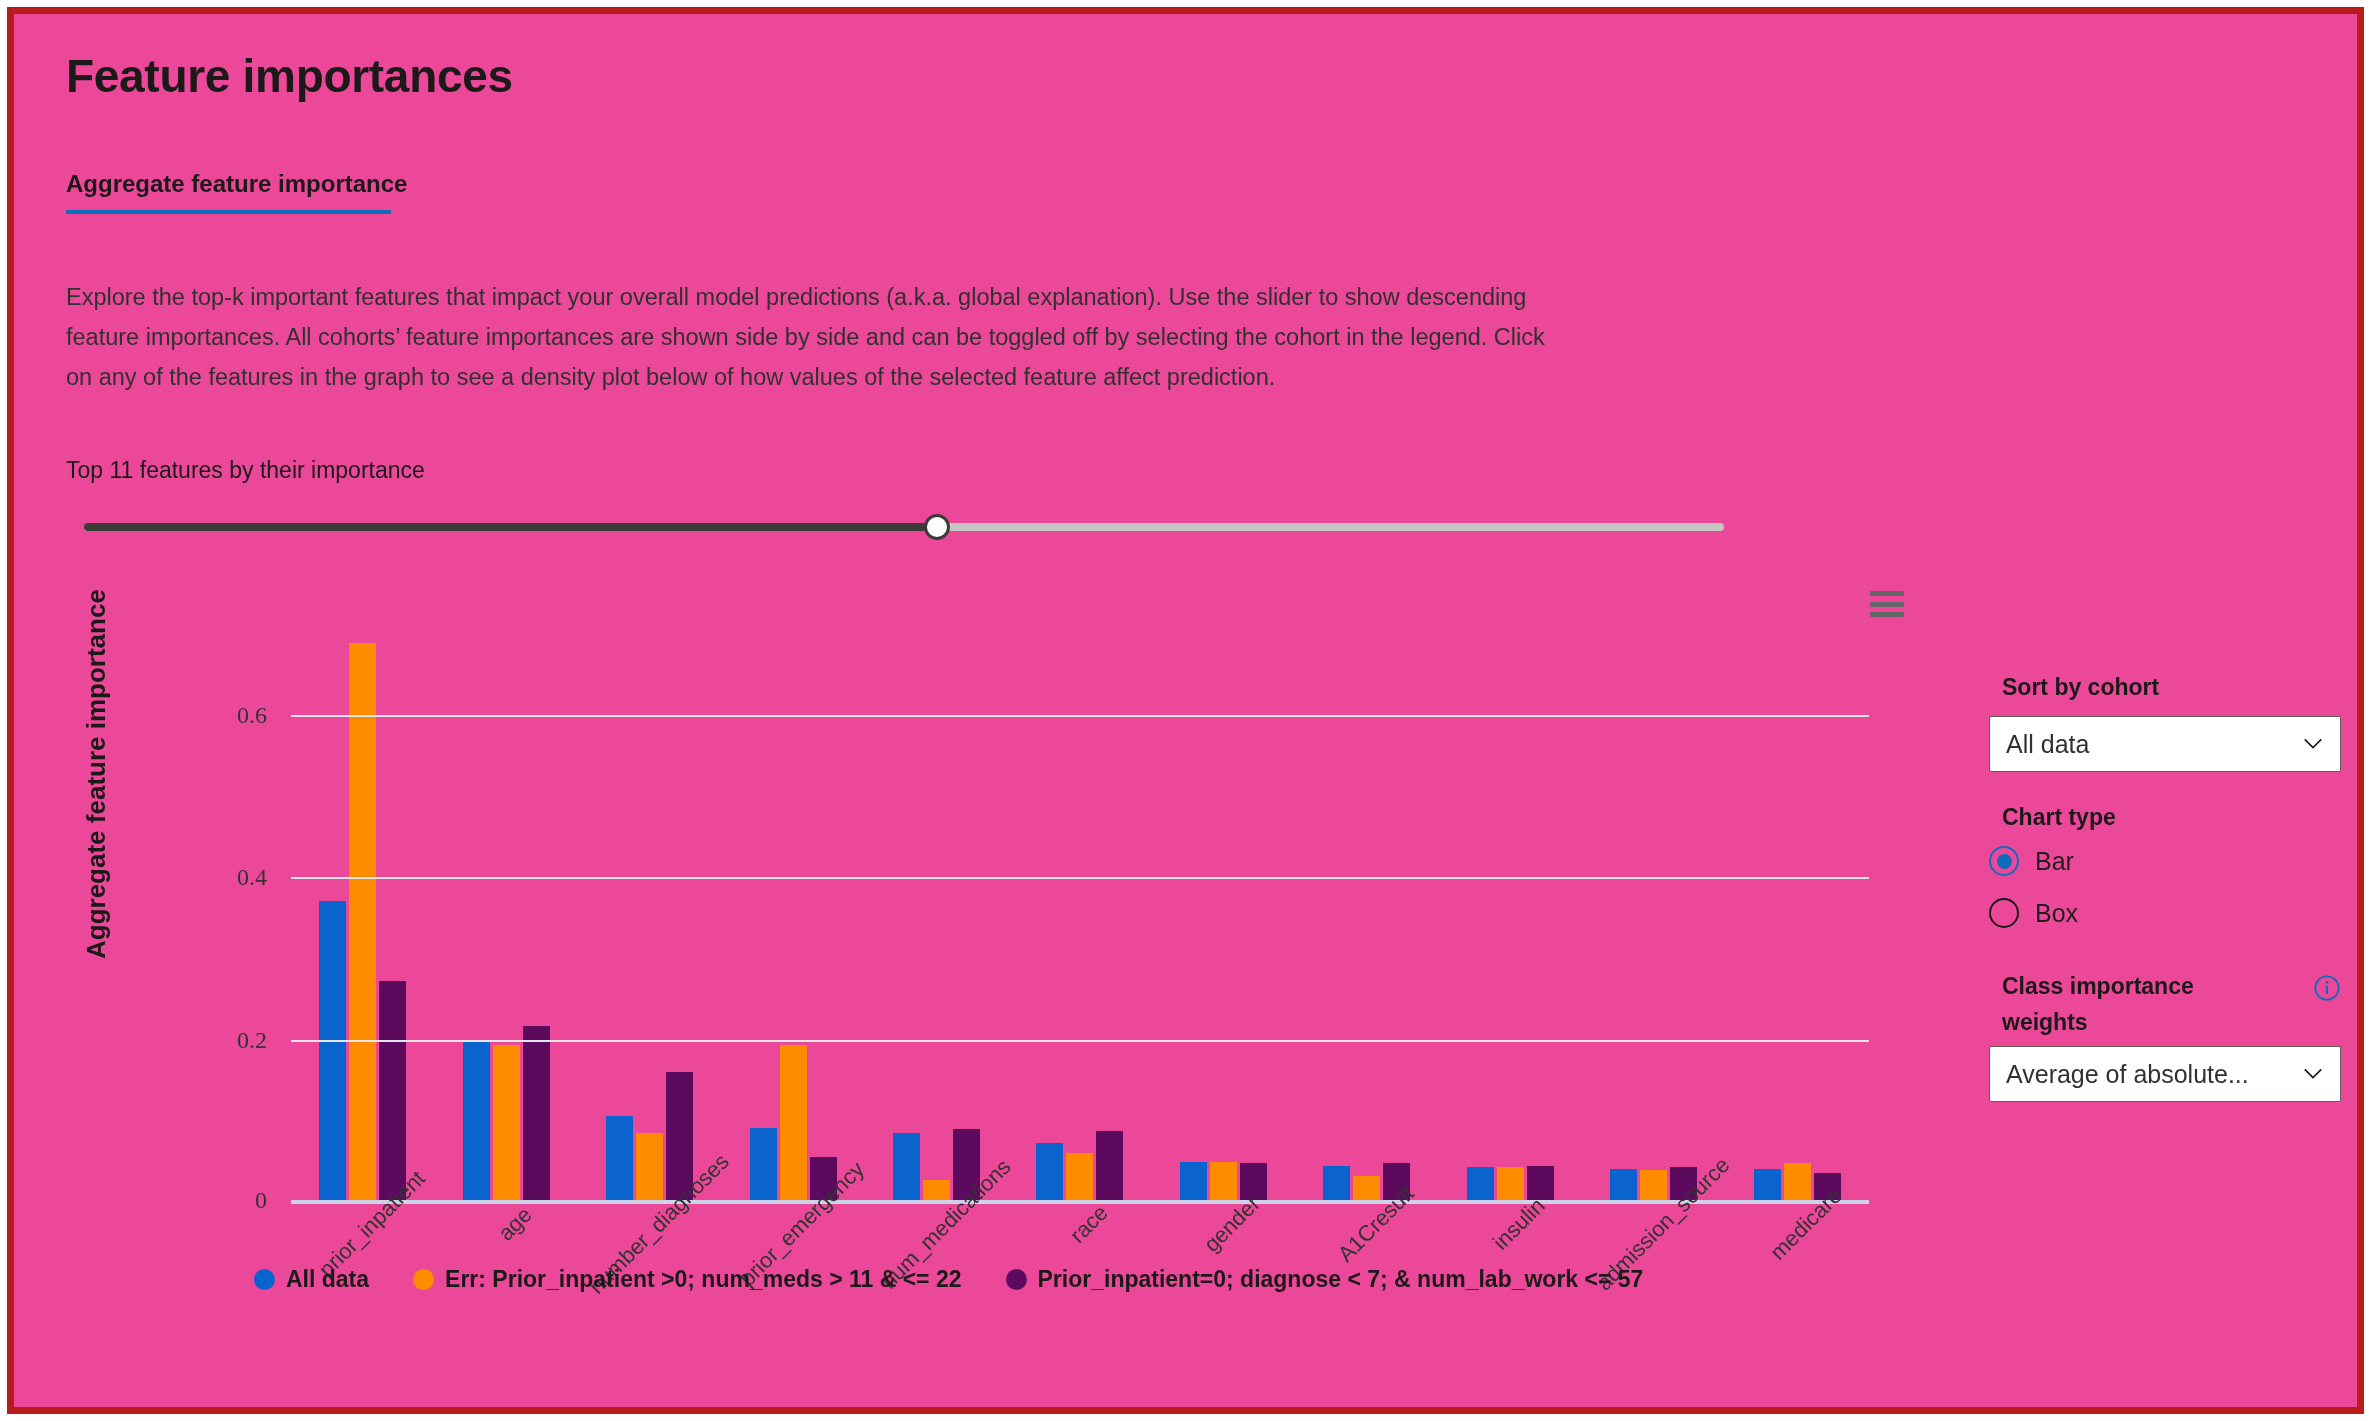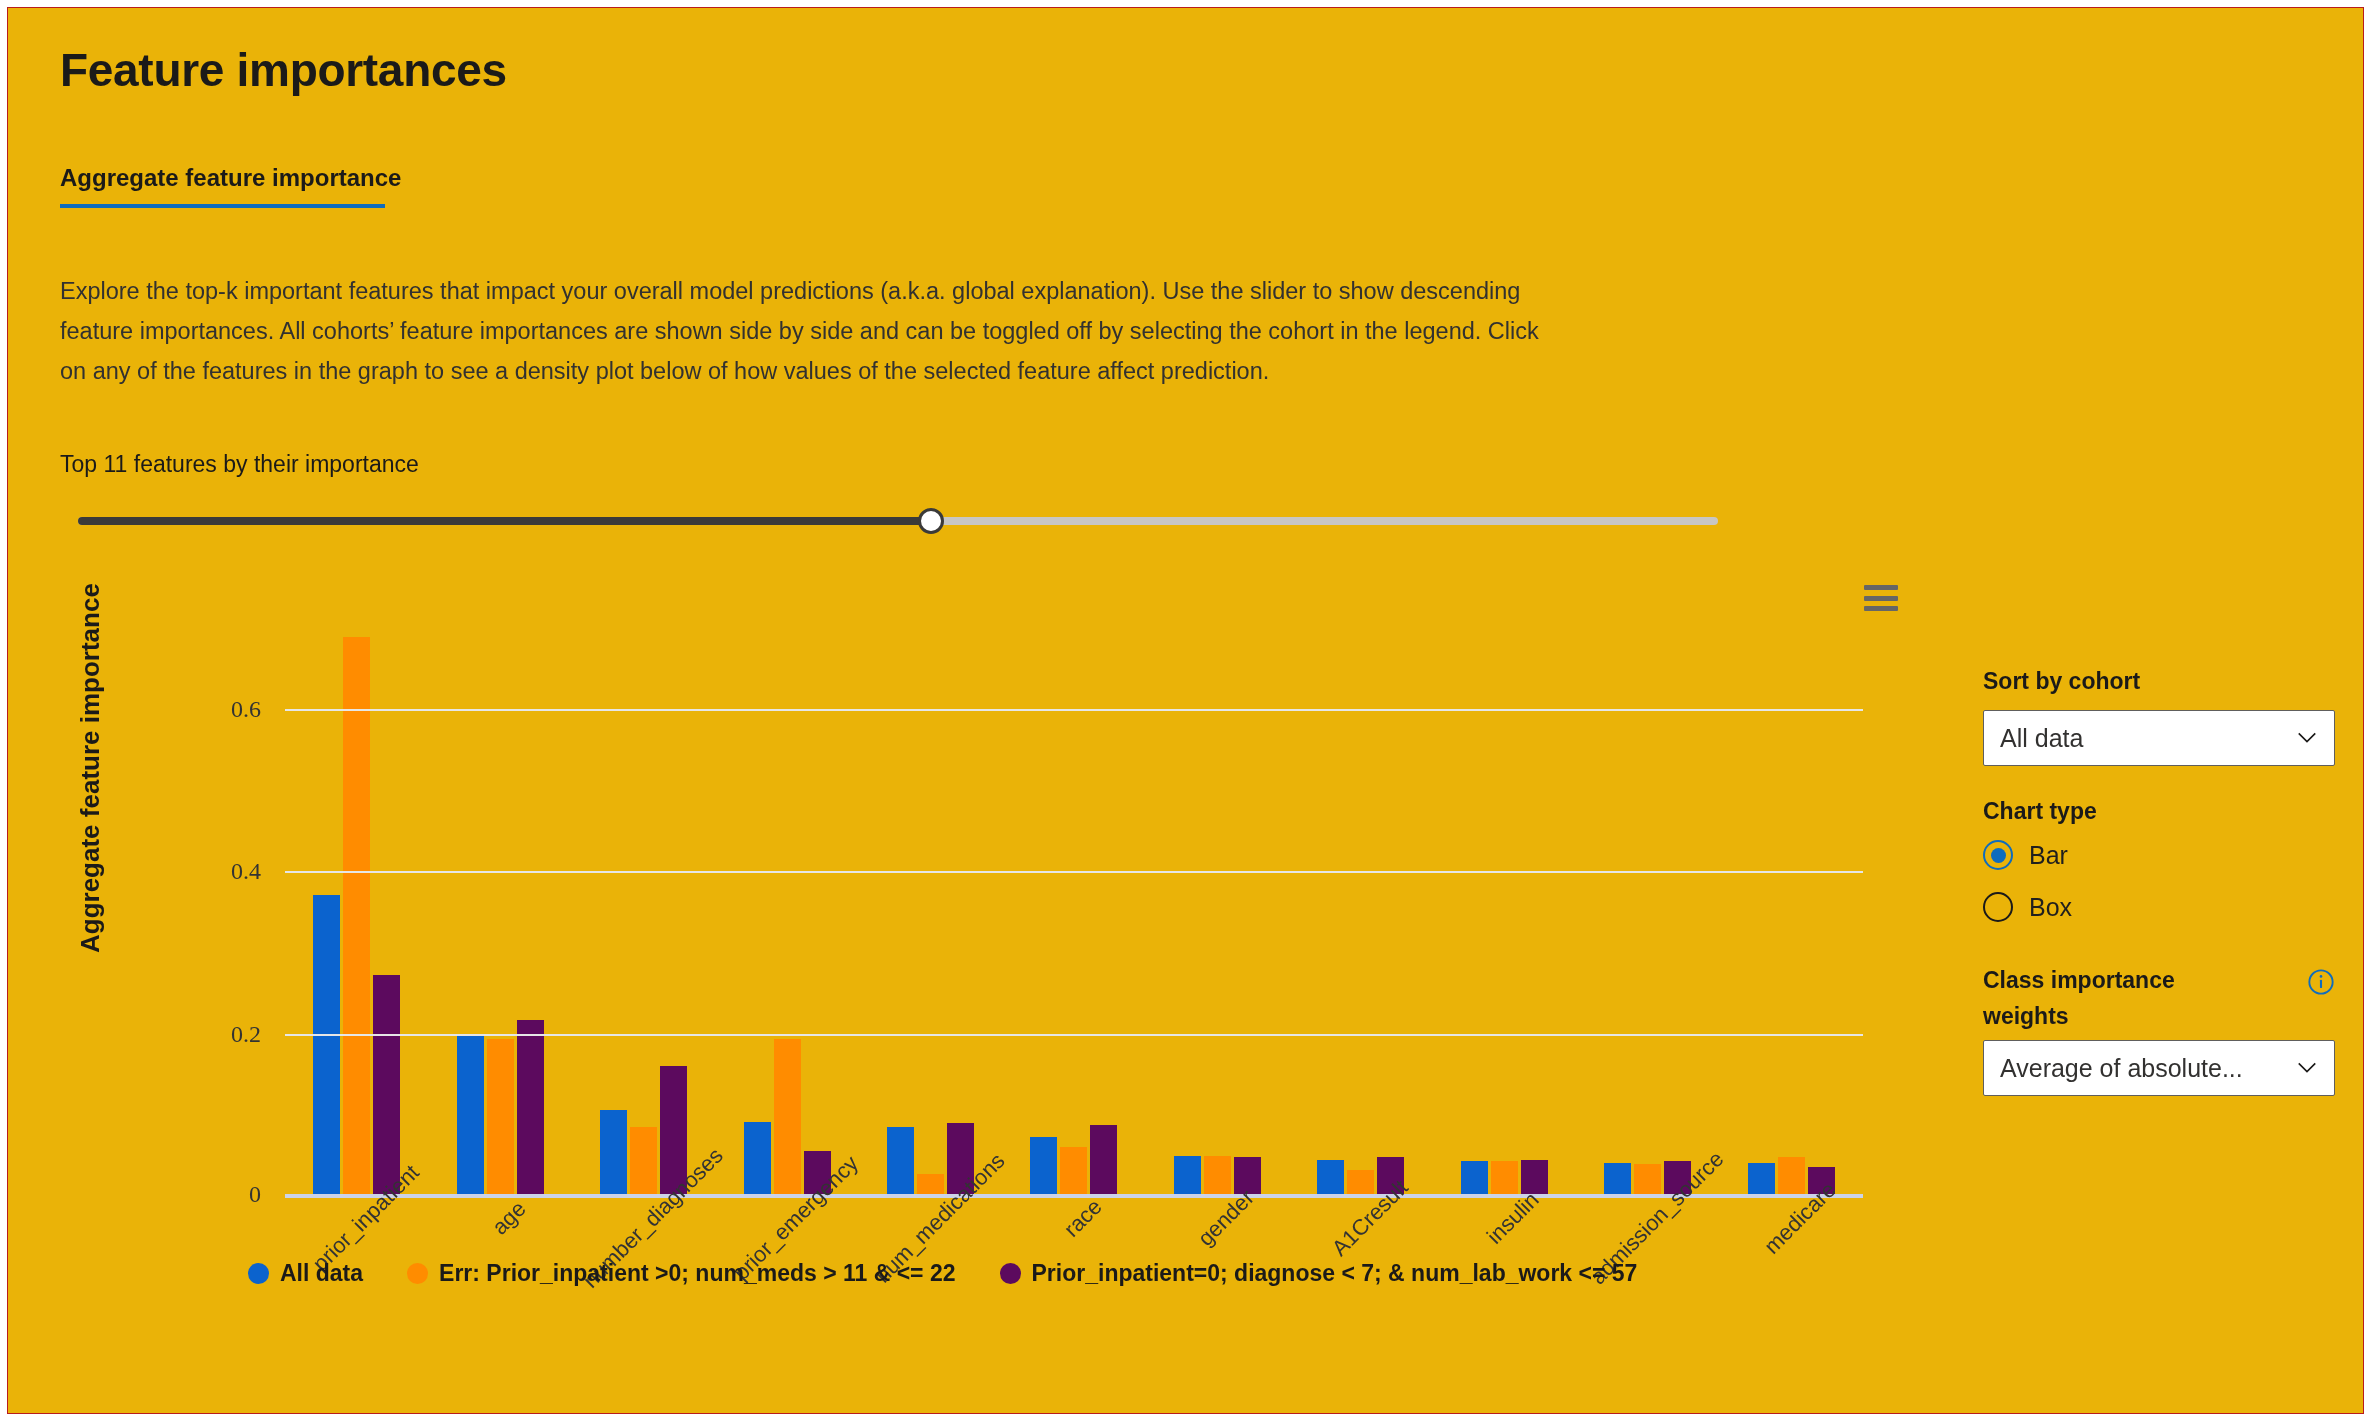--- a/index.html
+++ b/index.html
@@ -9,22 +9,22 @@
     height: 1421px;
     background: #ffffff;
     font-family: "Liberation Sans", sans-serif;
     color: #201f1e;
     overflow: hidden;
   }
   .page-frame {
     position: absolute;
     left: 7px; top: 7px;
     width: 2357px; height: 1407px;
-    border: 1px solid #b91c1c;
-    background: #eab308;
+    border: 7px solid #b91c1c;
+    background: #ec4899;
   }
   .page-title {
     position: absolute;
     left: 52px; top: 35px;
     font-size: 46px;
     font-weight: 600;
     letter-spacing: -0.3px;
     color: #1b1a19;
   }
   
@@ -234,20 +234,21 @@
     left: 1975px;
     top: 655px;
     width: 352px;
   }
   .side-label {
     font-size: 23px;
     font-weight: 700;
     color: #1b1a19;
     margin-bottom: 11px;
     line-height: 36px;
+    margin-left: 13px;
   }
   .dropdown {
     width: 100%;
     height: 56px;
     border: 1px solid #605e5c;
     border-radius: 2px;
     background: #ffffff;
     display: flex;
     align-items: center;
     padding: 0 16px;

